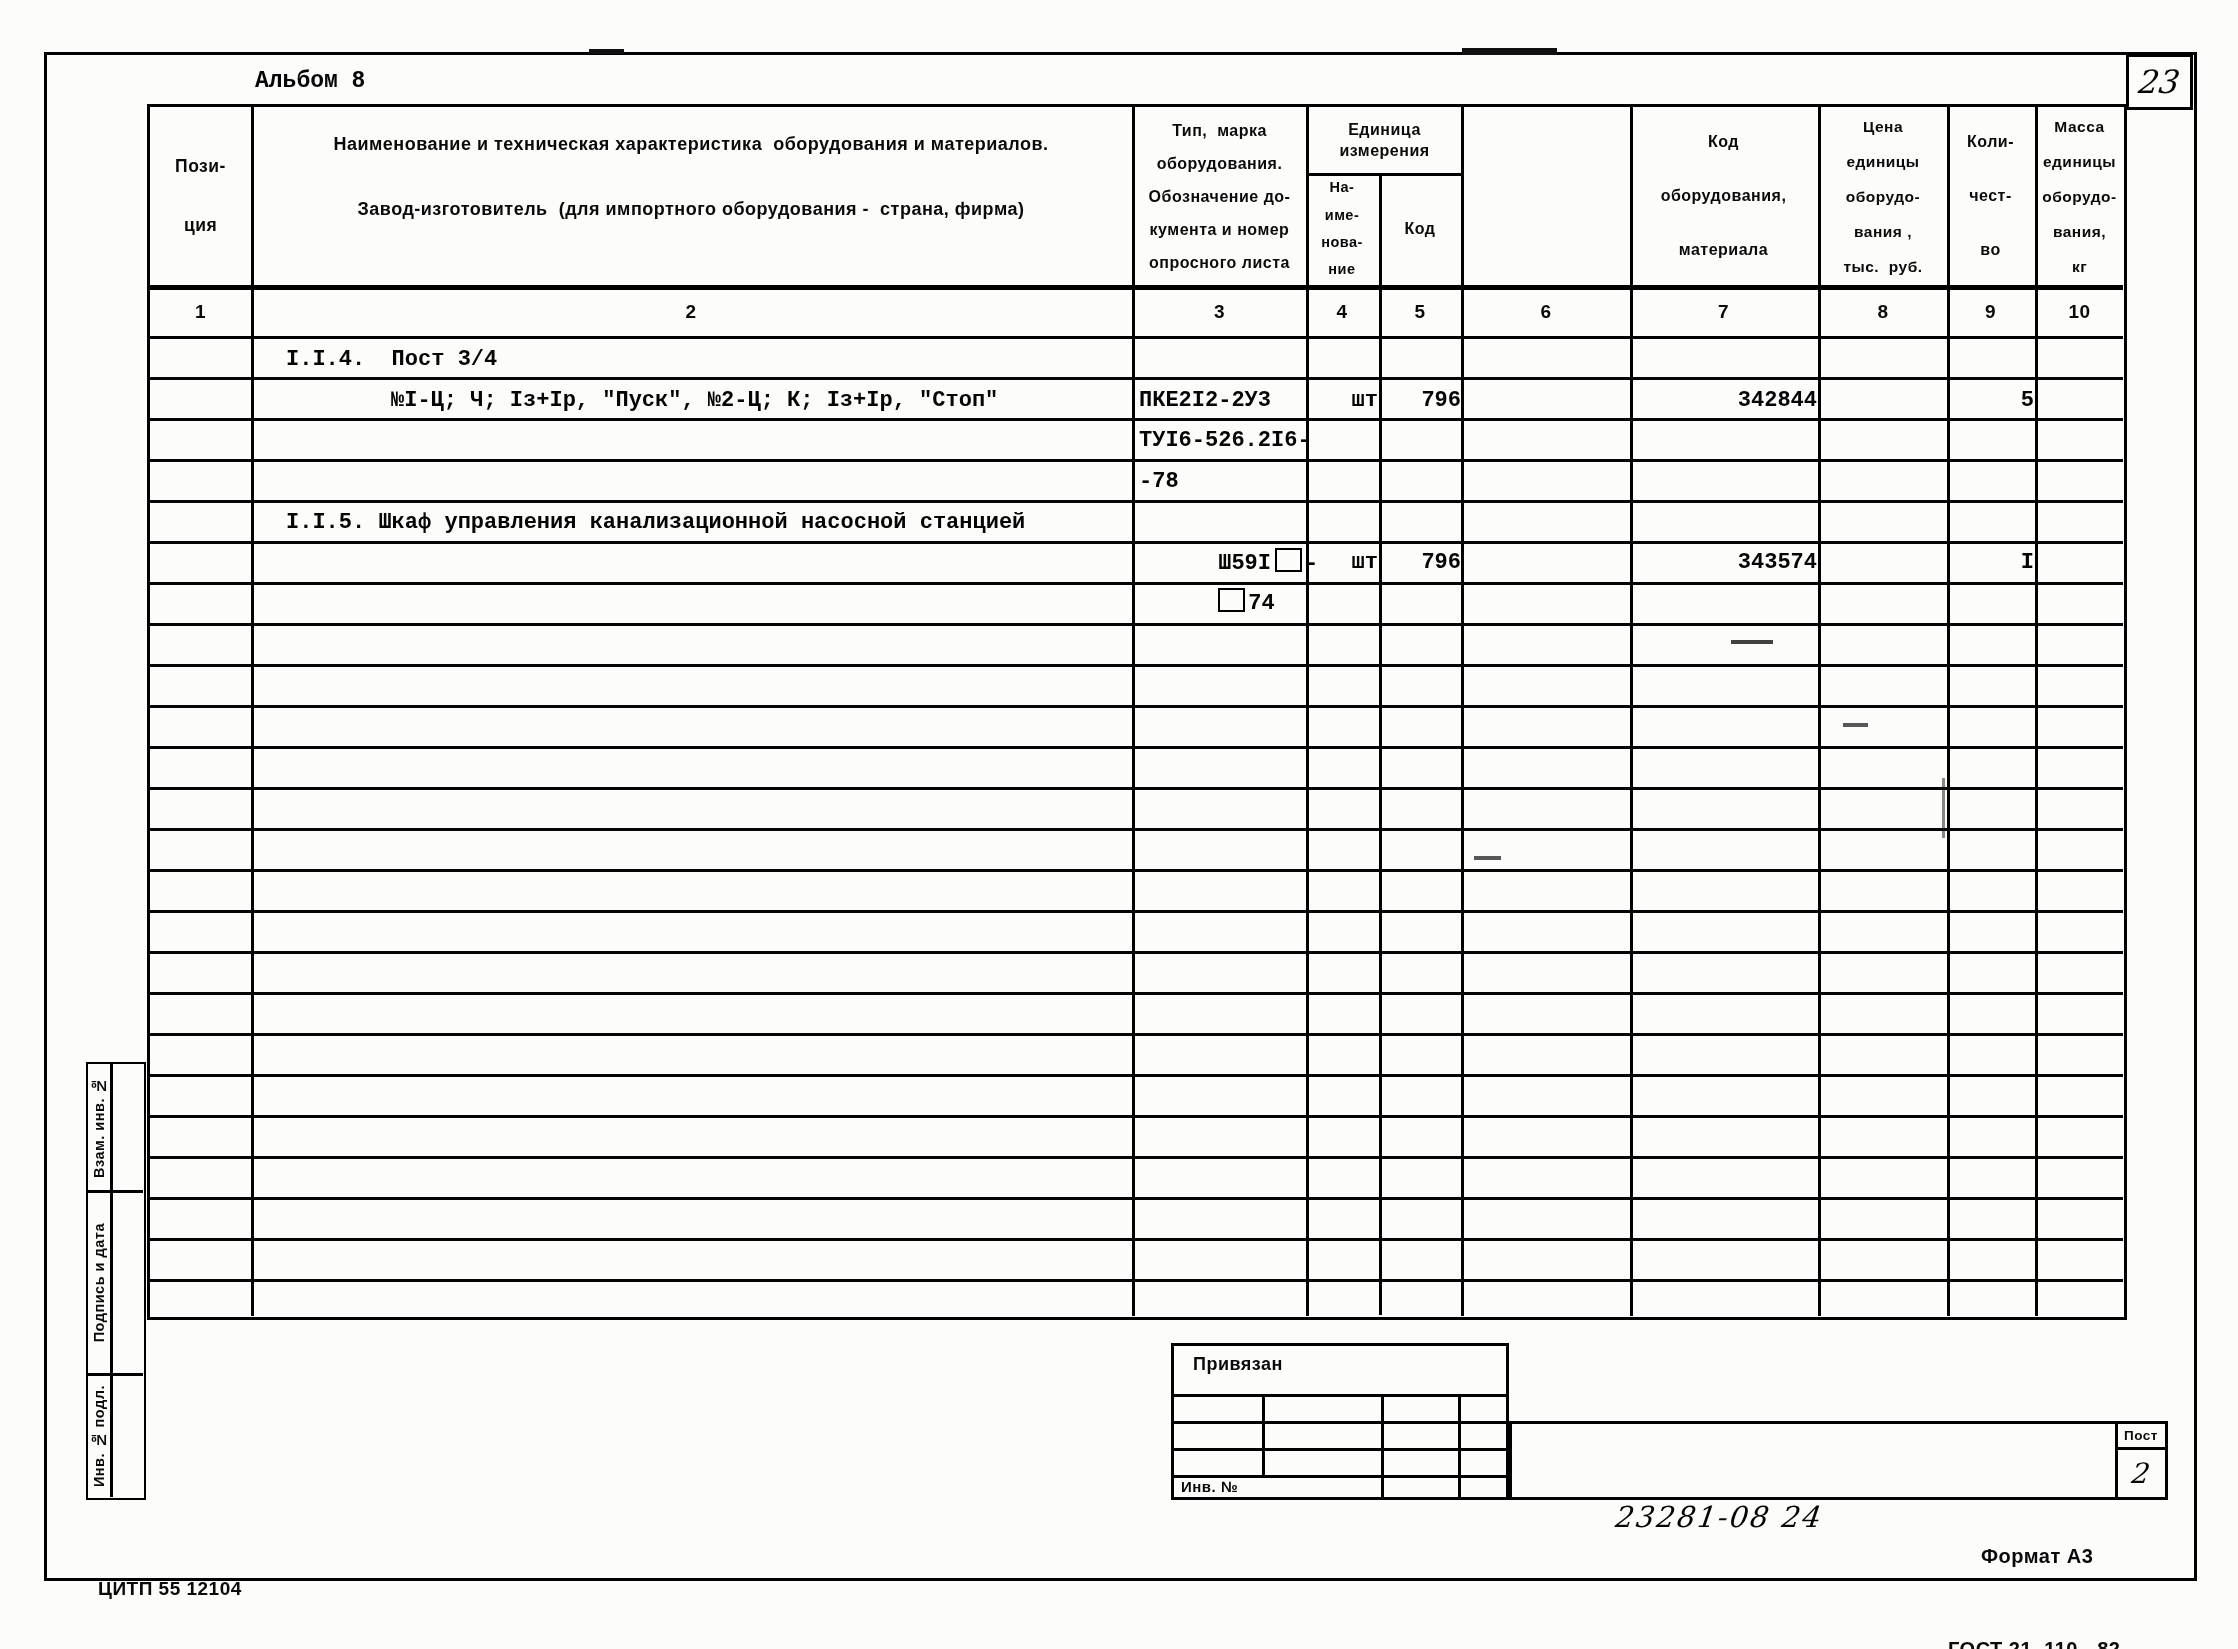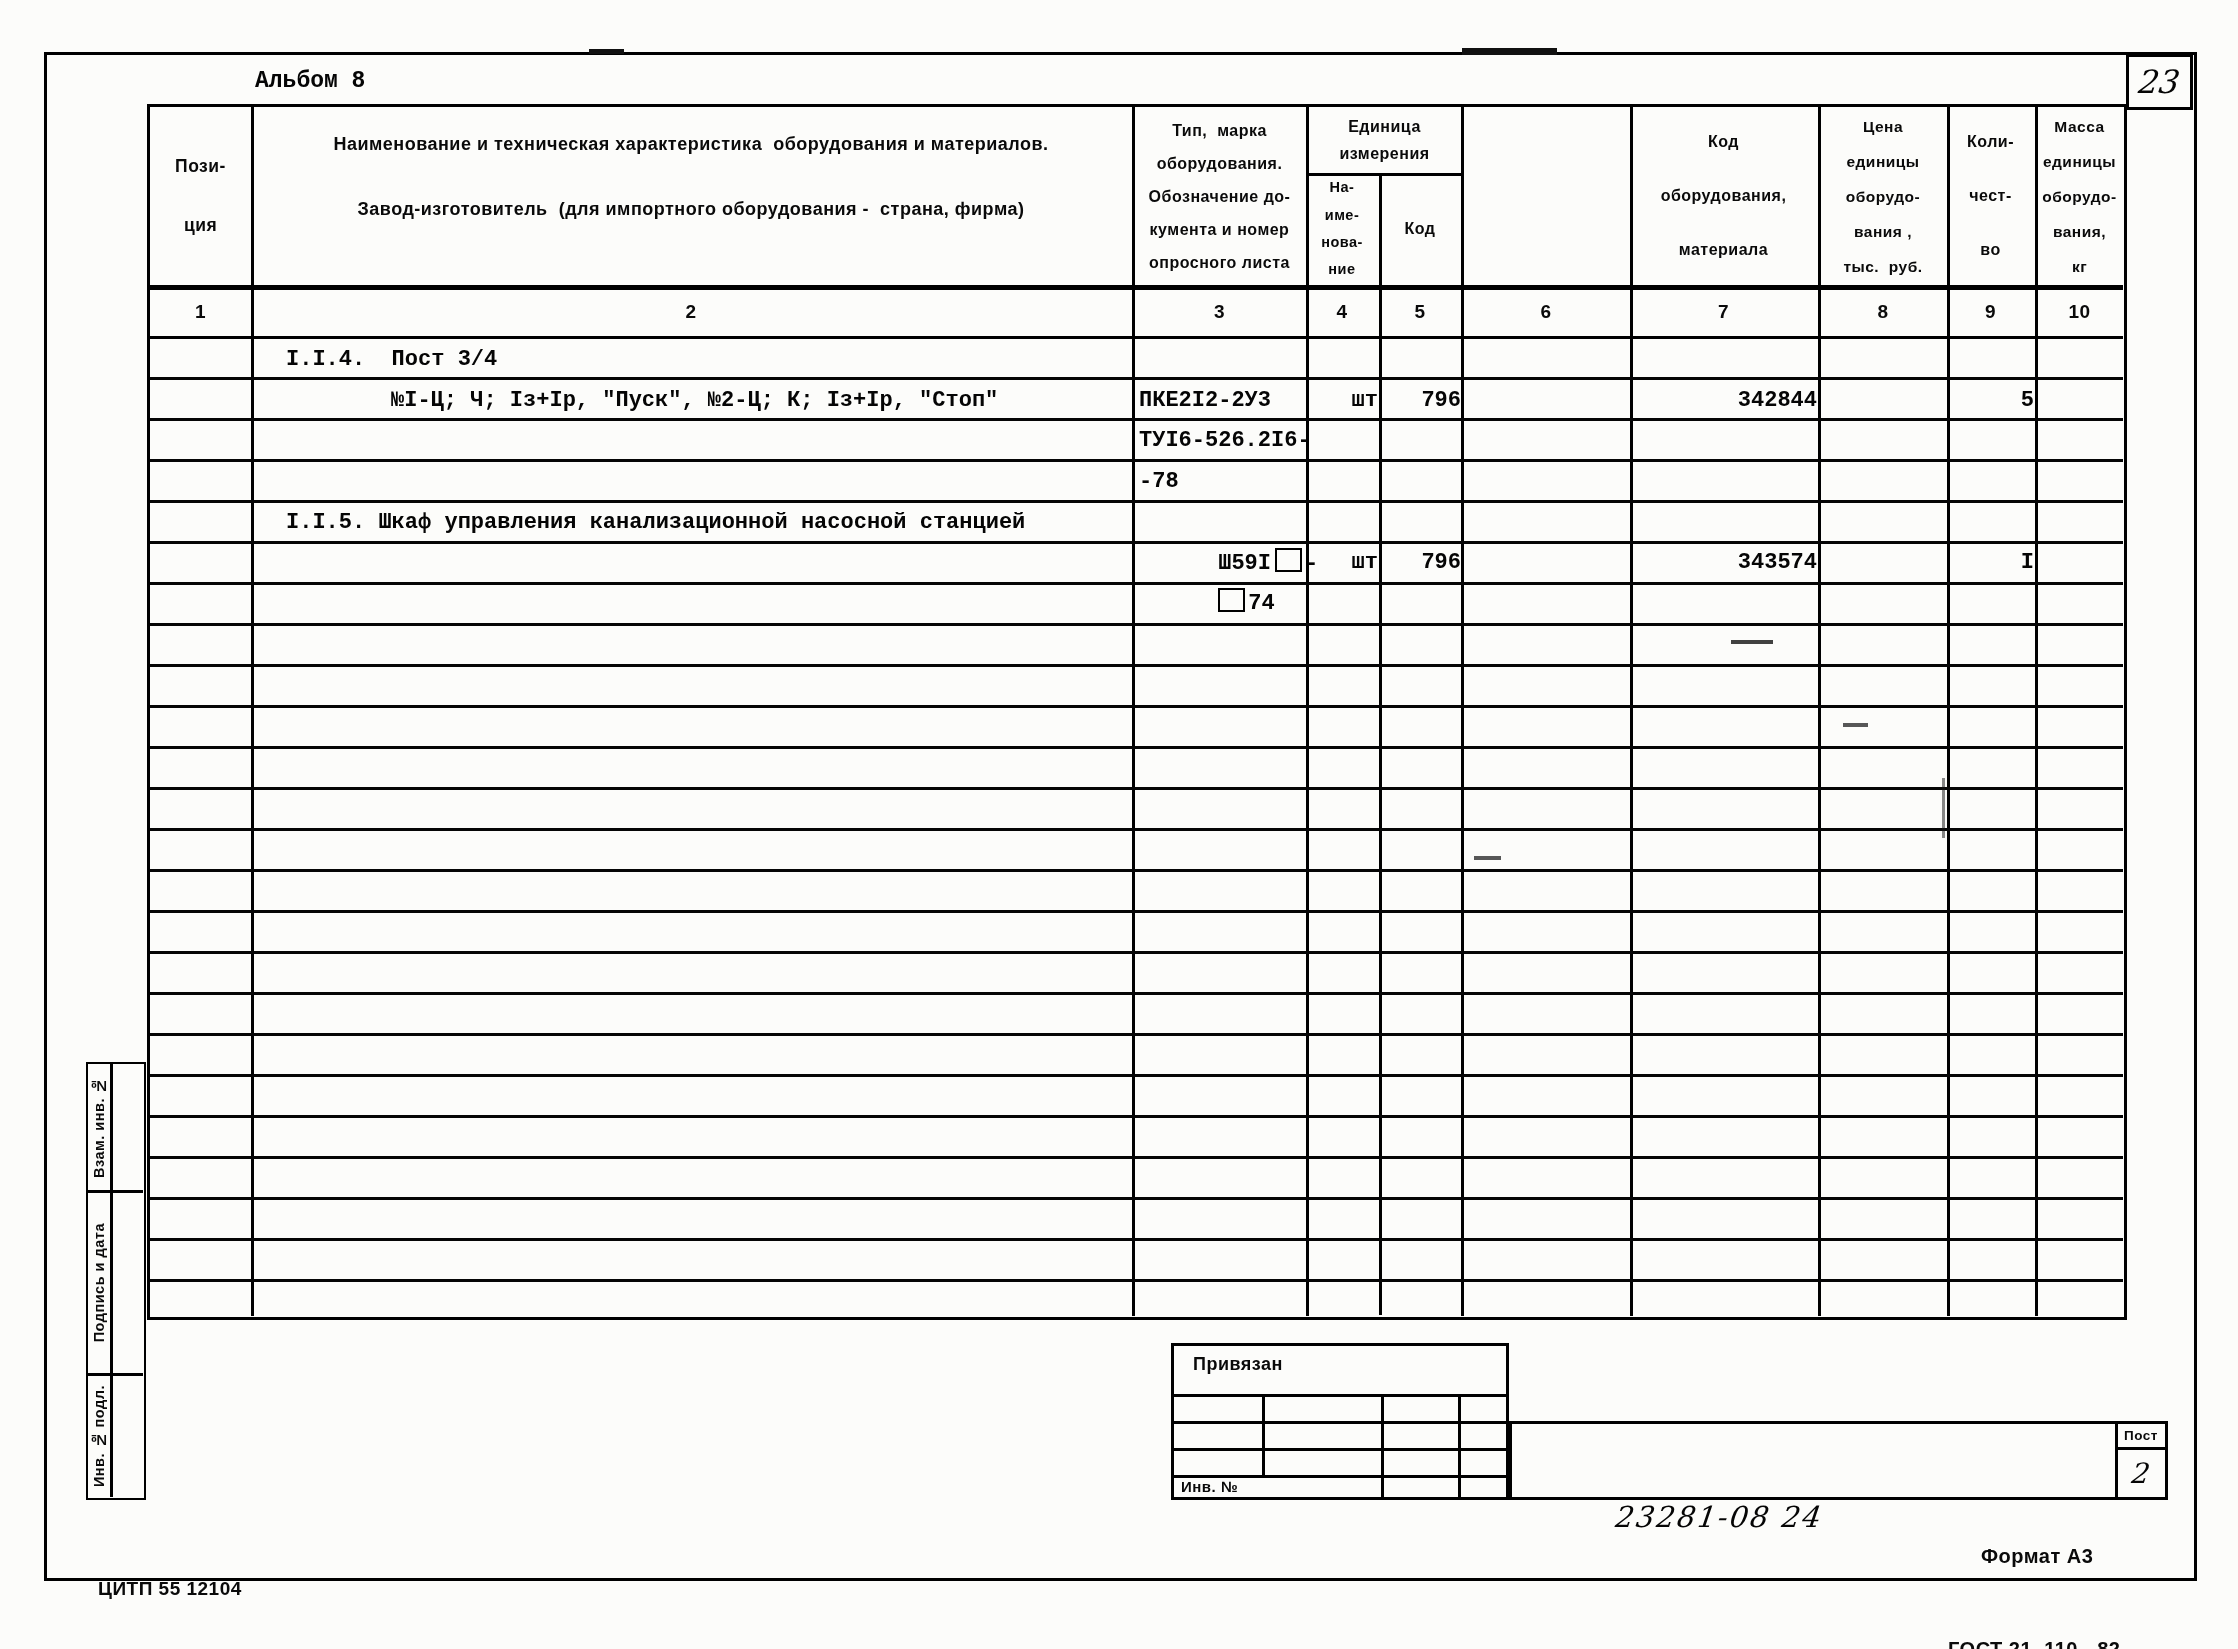--- a/index.html
+++ b/index.html
@@ -72,21 +72,21 @@
       </div>
 
     <div class="hc stencil" style="left:982px;top:0;width:175px;height:178px;font-size:16px;line-height:33px;">
       <span>Тип,  марка
 оборудования.
 Обозначение до-
 кумента и номер
 опросного листа</span>
       </div>
 
-    <div class="hc stencil" style="left:1156px;top:0;width:157px;height:66px;font-size:16px;line-height:27px;">
+    <div class="hc stencil" style="left:1156px;top:0;width:157px;height:66px;font-size:16px;line-height:21px;">
       <span>Единица
 измерения</span>
       </div>
 
     <div class="hc stencil" style="left:1156px;top:66px;width:72px;height:112px;font-size:14.5px;line-height:27.4px;">
       <span>На-
 име-
 нова-
 ние</span>
       </div>

